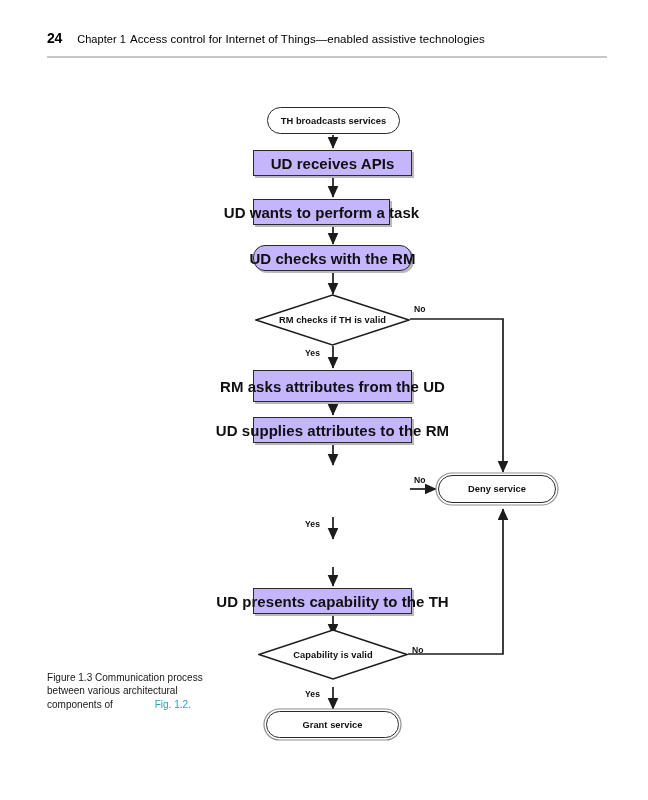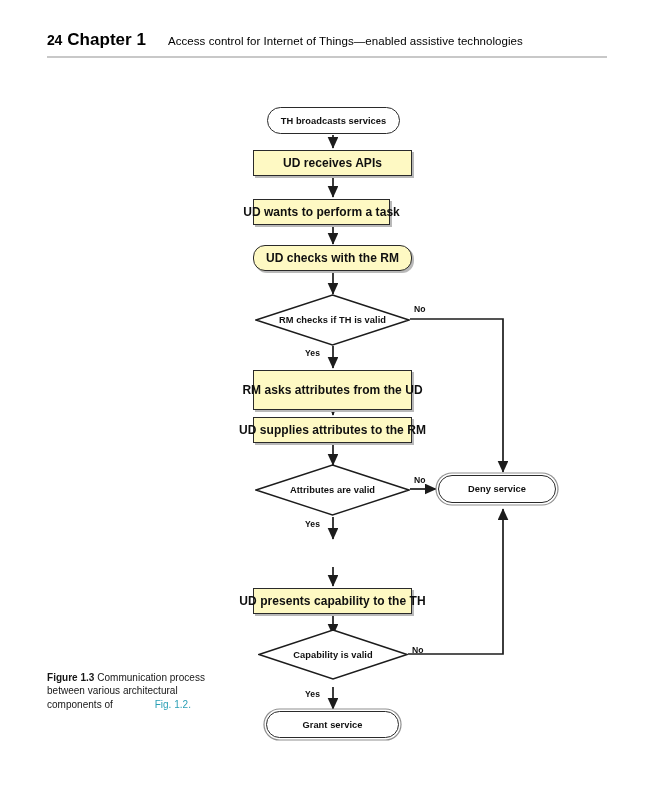--- a/index.html
+++ b/index.html
@@ -26,29 +26,29 @@
     display: flex;
     align-items: baseline;
   }
   #page-header .folio {
     font-size: 14px;
     font-weight: bold;
     letter-spacing: -0.2px;
     color: #000;
   }
   #page-header .chapter {
-    font-size: 17px;
-    font-weight: bold;
-    margin-left: 5px;
+    font-size: 11px;
+    font-weight: normal;
+    margin-left: 15px;
     color: #000;
     letter-spacing: 0.05px;
   }
   #page-header .chaptitle {
     font-size: 11.5px;
-    margin-left: 22px;
+    margin-left: 4px;
     color: #000;
     letter-spacing: 0.05px;
   }
   #header-rule {
     position: absolute;
     left: 47px;
     top: 56px;
     width: 560px;
     height: 2px;
     background: #c8c8c8;
@@ -59,21 +59,21 @@
     position: absolute;
     left: 47px;
     top: 671px;
     width: 160px;
     font-size: 10px;
     line-height: 13.4px;
     color: #161616;
     letter-spacing: 0.02px;
   }
   #figure-caption .figlabel {
-    font-weight: bold;
+    font-weight: normal;
   }
   #figure-caption .figref {
     color: #2a9fb5;
     padding-left: 39px;
   }
 
   
   #flowchart {
     position: absolute;
     left: 18px;
@@ -82,27 +82,27 @@
     height: 800px;
     pointer-events: none;
     margin-top: 8px;
   }
   #flowchart .node-layer { position: absolute; inset: 0; }
 
   
   .proc {
     position: absolute;
     box-sizing: border-box;
-    background: #fef9c3;
+    background: #c4b5fd;
     border: 1.1px solid #2a2a2a;
     box-shadow: 2px 2px 0 0 #b9b9b9;
     display: flex;
     align-items: center;
     justify-content: center;
-    font-size: 12px;
+    font-size: 15px;
     font-weight: bold;
     letter-spacing: 0.05px;
     color: #101010;
     white-space: nowrap;
   }
 
   
   .term {
     position: absolute;
     box-sizing: border-box;
@@ -206,34 +206,28 @@
       <span>UD checks with the RM</span>
     </div>
 
     <div class="dec" style="left:237px; top:286px; width:155px; height:52px;">
       <svg width="155" height="52">
         <polygon points="77.5,1 154,26 77.5,51 1,26" fill="#ffffff" stroke="#1c1c1c" stroke-width="1.4"></polygon>
       </svg>
       <span class="dec-label">RM checks if TH is valid</span>
     </div>
 
-    <div class="proc" style="left:235px; top:362px; width:159px; height:40px;">
+    <div class="proc" style="left:235px; top:362px; width:159px; height:32px;">
       <span>RM asks attributes from the UD</span>
     </div>
 
     <div class="proc" style="left:235px; top:409px; width:159px; height:26px;">
       <span>UD supplies attributes to the RM</span>
     </div>
 
-    <div class="dec" style="left:237px; top:456px; width:155px; height:52px;">
-      <svg width="155" height="52">
-        <polygon points="77.5,1 154,26 77.5,51 1,26" fill="#ffffff" stroke="#1c1c1c" stroke-width="1.4"></polygon>
-      </svg>
-      <span class="dec-label">Attributes are valid</span>
-    </div>
 
 
     <div class="proc" style="left:235px; top:580px; width:159px; height:26px;">
       <span>UD presents capability to the TH</span>
     </div>
 
     <div class="dec" style="left:240px; top:621px; width:150px; height:51px;">
       <svg width="150" height="51">
         <polygon points="75,1 149,25.5 75,50 1,25.5" fill="#ffffff" stroke="#1c1c1c" stroke-width="1.4"></polygon>
       </svg>

